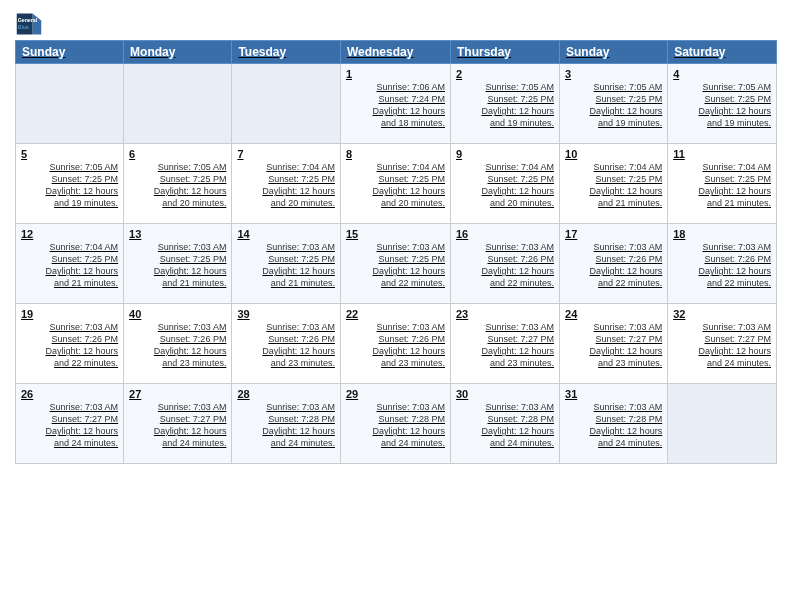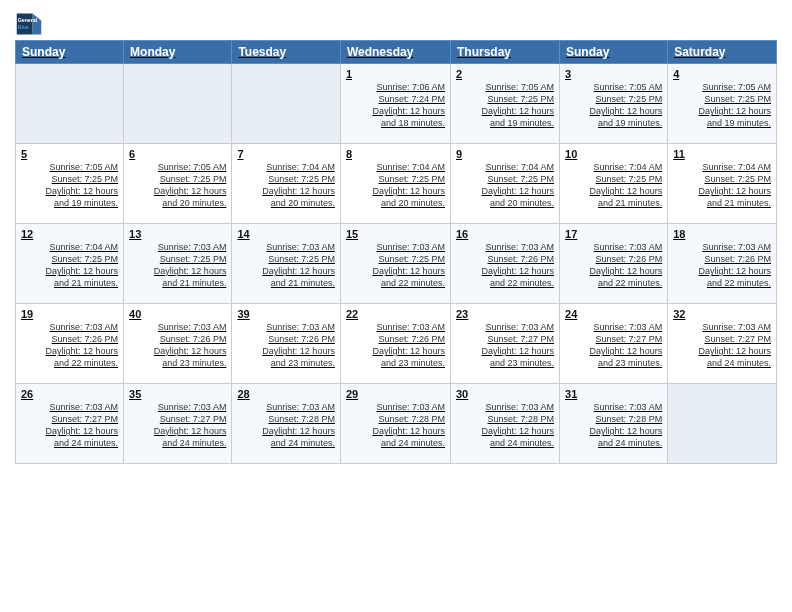--- a/index.html
+++ b/index.html
@@ -325,21 +325,21 @@
         </tr>
         <tr>
           <td>
             <span class="day-num">26</span>
             <div class="day-info" style="white-space: pre-line;">Sunrise: 7:03 AM
 Sunset: 7:27 PM
 Daylight: 12 hours
 and 24 minutes.</div>
           </td>
           <td>
-            <span class="day-num">35</span>
+            <span class="day-num">27</span>
             <div class="day-info" style="white-space: pre-line;">Sunrise: 7:03 AM
 Sunset: 7:27 PM
 Daylight: 12 hours
 and 24 minutes.</div>
           </td>
           <td>
             <span class="day-num">28</span>
             <div class="day-info" style="white-space: pre-line;">Sunrise: 7:03 AM
 Sunset: 7:28 PM
 Daylight: 12 hours

